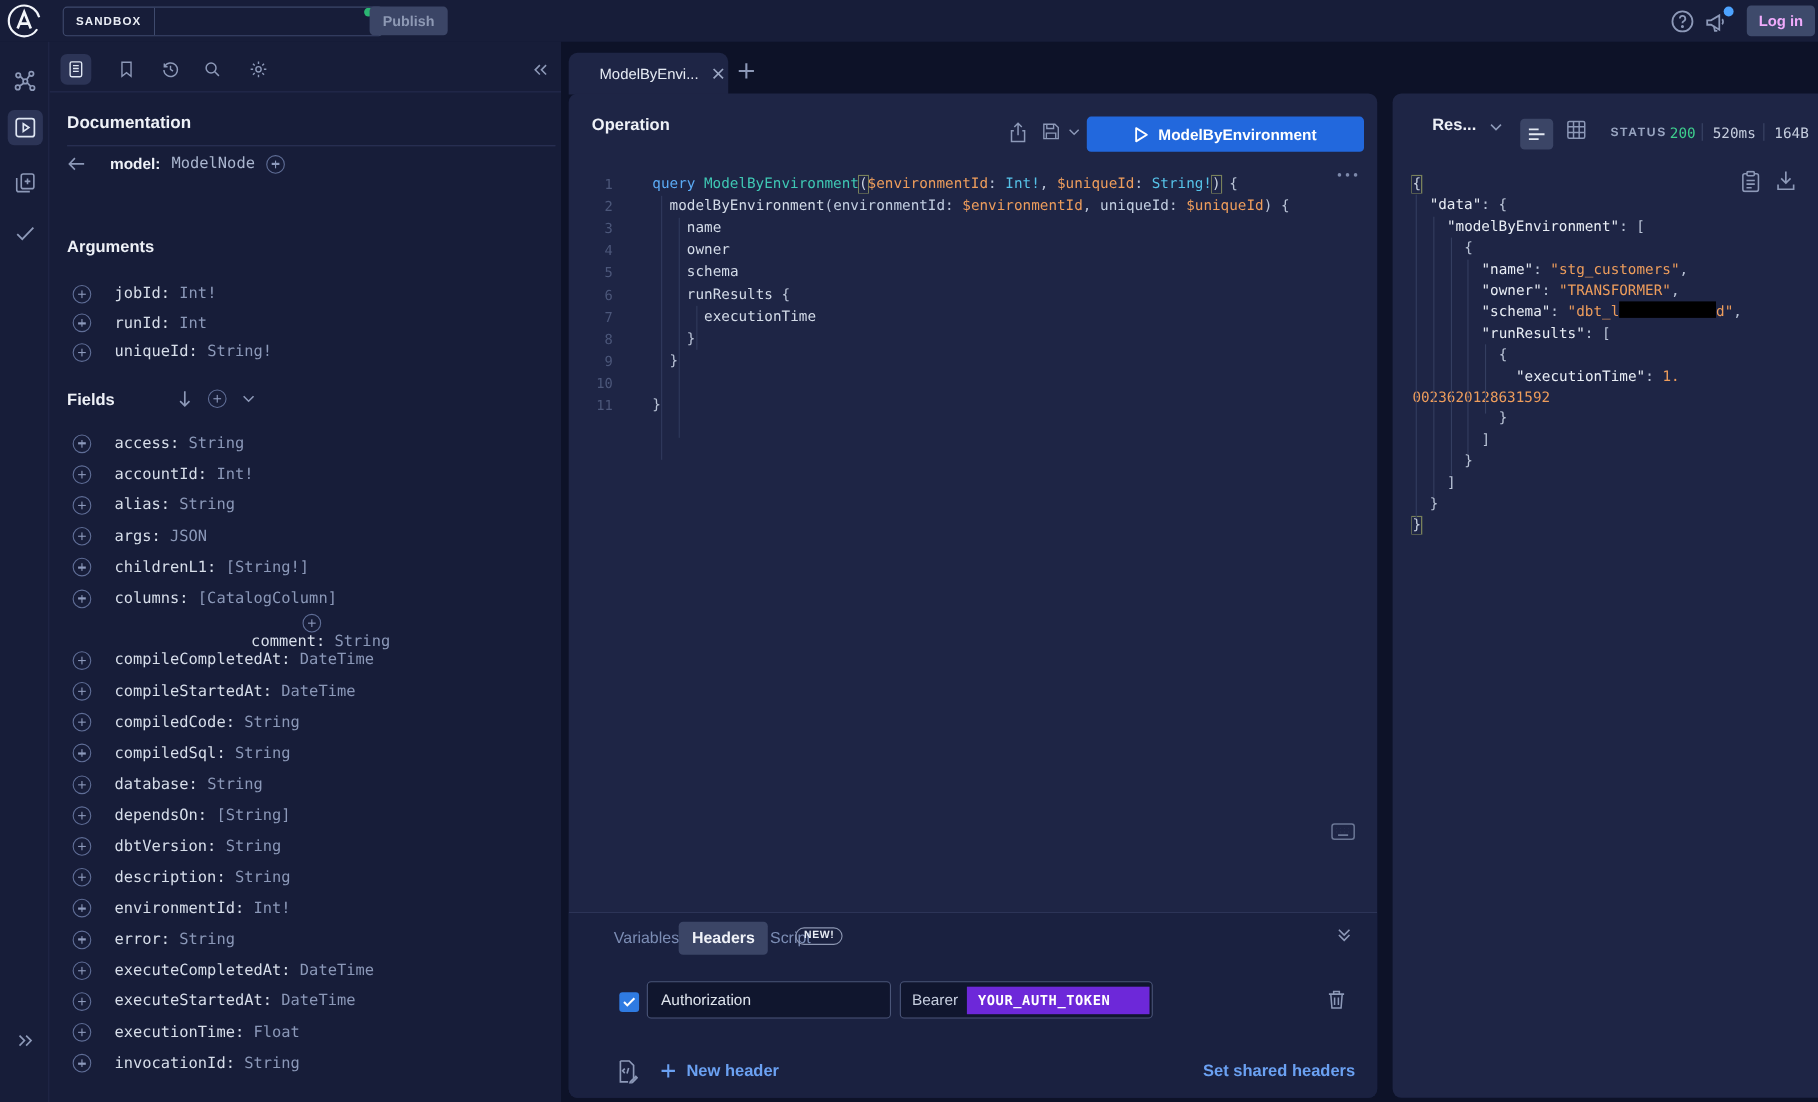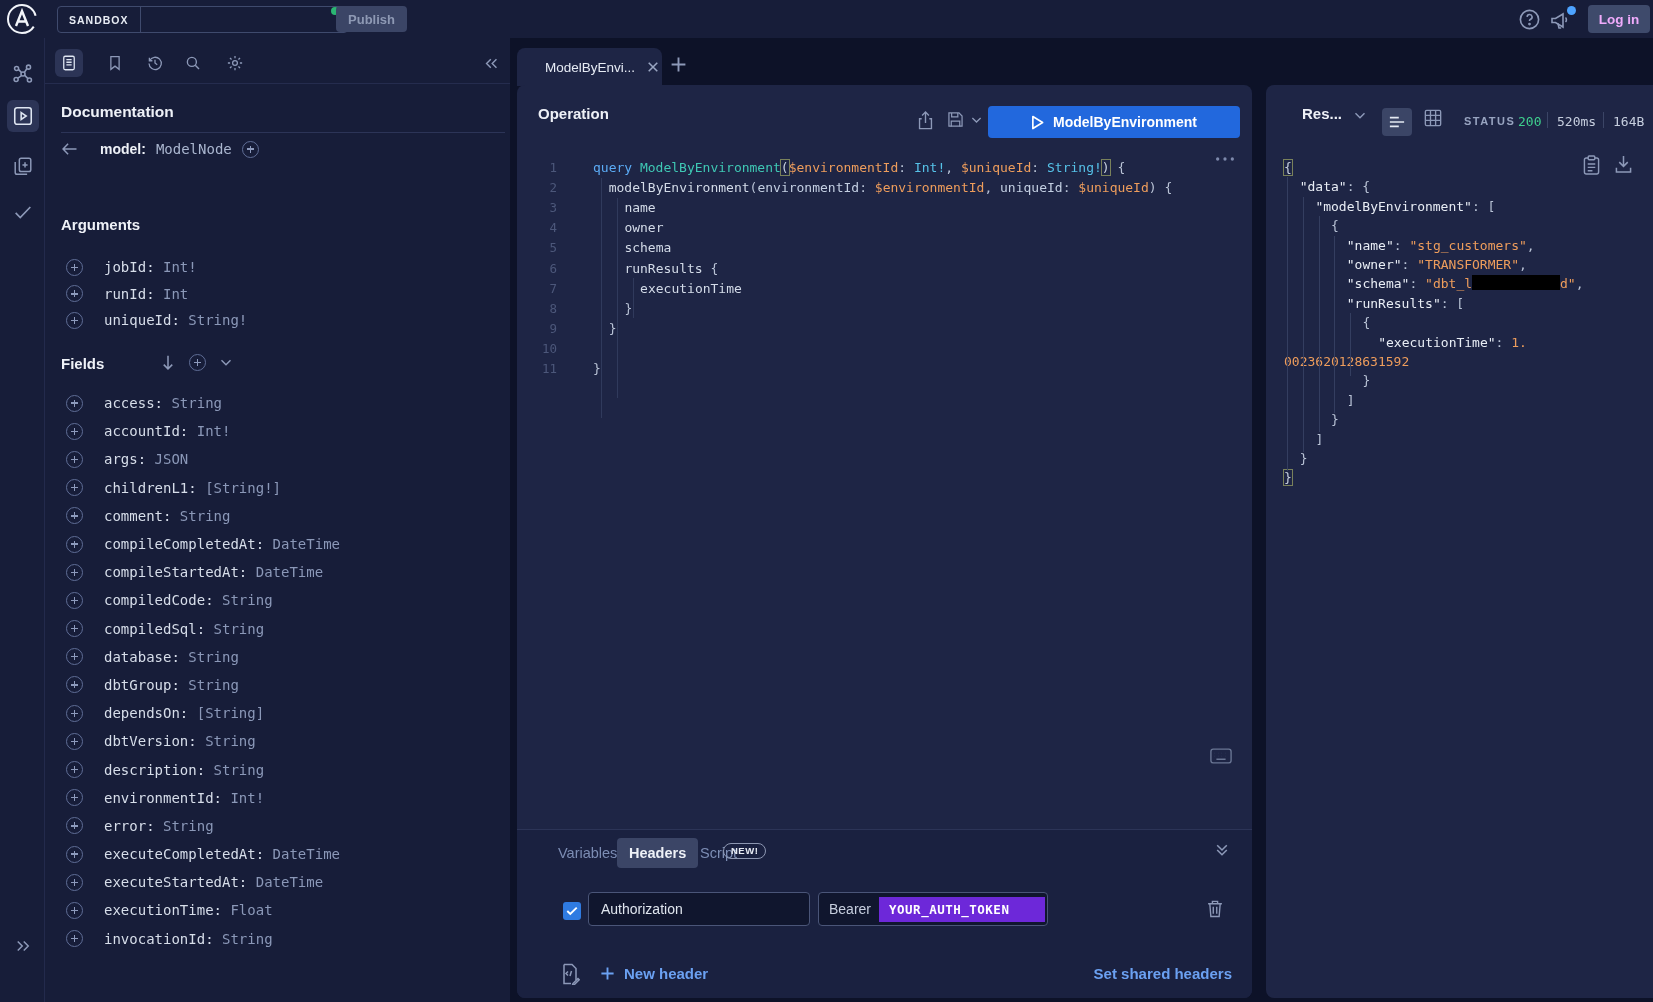--- a/index.html
+++ b/index.html
@@ -287,28 +287,36 @@
         <div class="doc-row" style="height: 28.2px;">
           <span class="plus-circle plus"></span>
           <span class="txt"><span class="fname">access: </span><span class="ftype">String</span></span>
         </div>
         <div class="doc-row" style="height: 28.2px;">
           <span class="plus-circle plus"></span>
           <span class="txt"><span class="fname">accountId: </span><span class="ftype">Int!</span></span>
         </div>
         <div class="doc-row" style="height: 28.2px;">
           <span class="plus-circle plus"></span>
+          <span class="txt"><span class="fname">alias: </span><span class="ftype">String</span></span>
+        </div>
+        <div class="doc-row" style="height: 28.2px;">
+          <span class="plus-circle plus"></span>
           <span class="txt"><span class="fname">args: </span><span class="ftype">JSON</span></span>
         </div>
         <div class="doc-row" style="height: 28.2px;">
           <span class="plus-circle plus"></span>
           <span class="txt"><span class="fname">childrenL1: </span><span class="ftype">[String!]</span></span>
         </div>
         <div class="doc-row" style="height: 28.2px;">
           <span class="plus-circle plus"></span>
+          <span class="txt"><span class="fname">columns: </span><span class="ftype">[CatalogColumn]</span></span>
+        </div>
+        <div class="doc-row" style="height: 28.2px; flex-direction: column;">
+          <span class="plus-circle plus"></span>
           <span class="txt"><span class="fname">comment: </span><span class="ftype">String</span></span>
         </div>
         <div class="doc-row" style="height: 28.2px;">
           <span class="plus-circle plus"></span>
           <span class="txt"><span class="fname">compileCompletedAt: </span><span class="ftype">DateTime</span></span>
         </div>
         <div class="doc-row" style="height: 28.2px;">
           <span class="plus-circle plus"></span>
           <span class="txt"><span class="fname">compileStartedAt: </span><span class="ftype">DateTime</span></span>
         </div>
@@ -316,24 +324,20 @@
           <span class="plus-circle plus"></span>
           <span class="txt"><span class="fname">compiledCode: </span><span class="ftype">String</span></span>
         </div>
         <div class="doc-row" style="height: 28.2px;">
           <span class="plus-circle plus"></span>
           <span class="txt"><span class="fname">compiledSql: </span><span class="ftype">String</span></span>
         </div>
         <div class="doc-row" style="height: 28.2px;">
           <span class="plus-circle plus"></span>
           <span class="txt"><span class="fname">database: </span><span class="ftype">String</span></span>
-        </div>
-        <div class="doc-row" style="height: 28.2px;">
-          <span class="plus-circle plus"></span>
-          <span class="txt"><span class="fname">dbtGroup: </span><span class="ftype">String</span></span>
         </div>
         <div class="doc-row" style="height: 28.2px;">
           <span class="plus-circle plus"></span>
           <span class="txt"><span class="fname">dependsOn: </span><span class="ftype">[String]</span></span>
         </div>
         <div class="doc-row" style="height: 28.2px;">
           <span class="plus-circle plus"></span>
           <span class="txt"><span class="fname">dbtVersion: </span><span class="ftype">String</span></span>
         </div>
         <div class="doc-row" style="height: 28.2px;">

